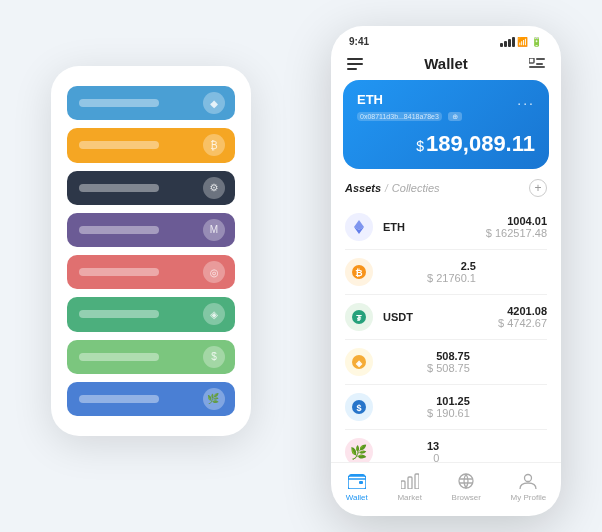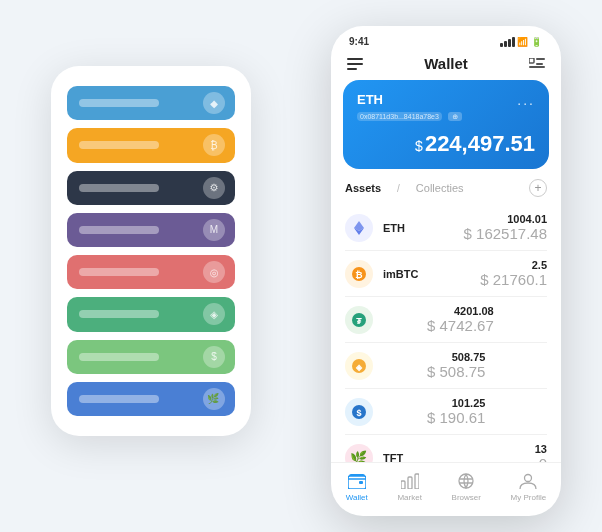--- a/index.html
+++ b/index.html
@@ -212,23 +212,24 @@
     
     .assets-header {
       display: flex;
       align-items: center;
       justify-content: space-between;
       padding: 0 14px 8px;
     }
 
     .assets-tabs {
       display: flex;
-      gap: 16px;
+      gap: 4px;
       align-items: center;
       font-size: 11px;
+      font-style: italic;
     }
 
     .assets-tab-active {
       color: #222;
       font-weight: 600;
     }
 
     .assets-separator {
       color: #bbb;
       font-size: 10px;
@@ -292,21 +293,21 @@
       margin-left: 44px;
     }
 
     .asset-amount {
       font-size: 11px;
       font-weight: 600;
       color: #222;
     }
 
     .asset-usd {
-      font-size: 15px;
+      font-size: 11px;
       color: #aaa;
     }
 
     
     .bottom-nav {
       display: flex;
       justify-content: space-around;
       align-items: center;
       padding: 8px 0 14px;
       border-top: 1px solid #f0f0f0;
@@ -417,21 +418,21 @@
     <div class="eth-card">
       <div class="eth-card-header">
         <span class="eth-symbol">ETH</span>
         <span class="eth-dots">...</span>
       </div>
       <div class="eth-address">
         <span>0x08711d3b...8418a78e3</span>
         <span style="margin-left:4px;background:rgba(255,255,255,0.25);border-radius:3px;padding:1px 4px;font-size:7px;">⊕</span>
       </div>
       <div class="eth-amount">
-        <span class="dollar">$</span><span>224,497.51</span>
+        <span class="dollar">$</span><span>189,089.11</span>
       </div>
     </div>
 
     <div class="assets-header">
       <div class="assets-tabs">
         <span class="assets-tab-active">Assets</span>
         <span class="assets-separator">/</span>
         <span class="assets-tab-inactive">Collecties</span>
       </div>
       <div class="add-btn">+</div>
@@ -455,36 +456,36 @@
         </div>
       </div>
 
       <div class="asset-row">
         <div class="asset-icon" style="background:#FFF3E0;">
           <svg width="16" height="16" viewBox="0 0 16 16">
               <circle cx="8" cy="8" r="7" fill="#F7931A"></circle>
               <text x="8" y="12" text-anchor="middle" font-size="9" fill="white" font-weight="bold">₿</text>
             </svg>
         </div>
-        <div class="asset-info">
-          <div class="asset-name">imBTC</div>
-        </div>
         <div class="asset-amounts">
           <div class="asset-amount">2.5</div>
           <div class="asset-usd">$ 21760.1</div>
         </div>
       </div>
 
       <div class="asset-row">
         <div class="asset-icon" style="background:#E8F5E9;">
           <svg width="16" height="16" viewBox="0 0 16 16">
               <circle cx="8" cy="8" r="7" fill="#26A17B"></circle>
               <text x="8" y="12" text-anchor="middle" font-size="9" fill="white" font-weight="bold">₮</text>
             </svg>
         </div>
+        <div class="asset-info">
+          <div class="asset-name">USDT</div>
+        </div>
         <div class="asset-amounts">
           <div class="asset-amount">4201.08</div>
           <div class="asset-usd">$ 4742.67</div>
         </div>
       </div>
 
       <div class="asset-row">
         <div class="asset-icon" style="background:#FFF8E1;">
           <svg width="16" height="16" viewBox="0 0 16 16">
               <circle cx="8" cy="8" r="7" fill="#F5AC37"></circle>
@@ -505,23 +506,20 @@
             </svg>
         </div>
         <div class="asset-amounts">
           <div class="asset-amount">101.25</div>
           <div class="asset-usd">$ 190.61</div>
         </div>
       </div>
 
       <div class="asset-row">
         <div class="asset-icon" style="background:#FCE4EC; font-size:14px;">🌿</div>
-        <div class="asset-info">
-          <div class="asset-name">TFT</div>
-        </div>
         <div class="asset-amounts">
           <div class="asset-amount">13</div>
           <div class="asset-usd">0</div>
         </div>
       </div>
 
     </div>
 
     <div class="bottom-nav">
 

